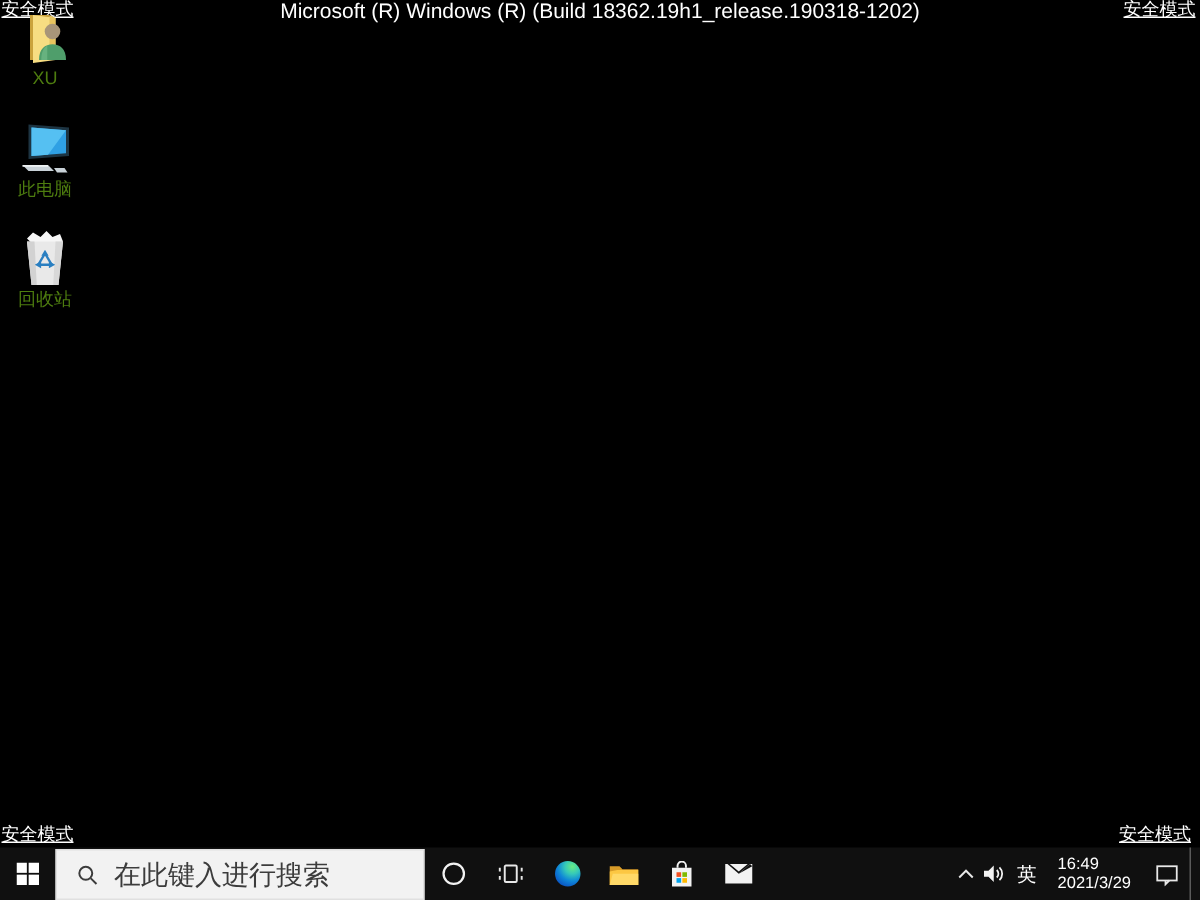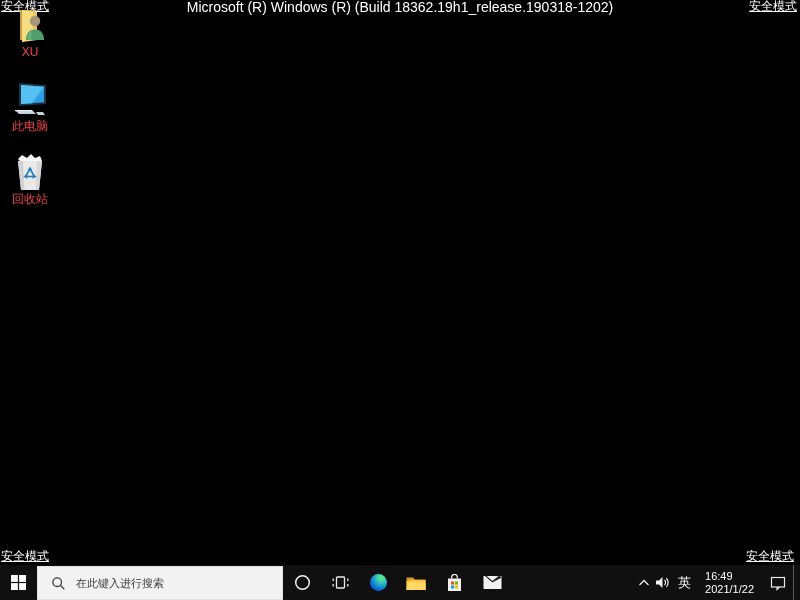--- a/index.html
+++ b/index.html
@@ -12,36 +12,36 @@
   .corner-bl { left:1px; bottom:37px; }
   .corner-br { right:6px; bottom:37px; }
 
   .build-banner { position:absolute; top:0; left:0; width:100%; text-align:center;
                   color:#fff; font-size:14px; line-height:14px; }
 
   
   .desk-icon { position:absolute; width:64px; left:-2px; display:flex; flex-direction:column;
                align-items:center; cursor:default; }
   .desk-icon .art { width:36px; height:36px; display:flex; align-items:center; justify-content:center; }
-  .desk-icon .lbl { margin-top:2px; color:#ef4444; font-size:12px; line-height:13px;
+  .desk-icon .lbl { margin-top:2px; color:#4d7c0f; font-size:12px; line-height:13px;
                     text-shadow:1px 1px 2px #000; text-align:center; }
   #icon-user    { top:8px; }
   #icon-thispc  { top:82px; }
   #icon-recycle { top:155px; }
 
   
   .taskbar { position:absolute; left:0; bottom:0; width:800px; height:35px;
              background:#101010; display:flex; align-items:stretch; }
   .tb-btn { display:flex; align-items:center; justify-content:center; height:35px; }
   .start-btn { width:37px; }
   .search-box { width:246px; height:34px; margin-top:1px; background:#f2f2f2;
                 display:flex; align-items:center; border:1px solid #e0e0e0; }
   .search-box .mag { margin:0 10px 0 13px; display:flex; }
   .search-box input { border:none; outline:none; background:transparent; width:180px;
-                      font-size:11px; color:#3c3c3c; font-family:"Liberation Sans",sans-serif; }
+                      font-size:18px; color:#3c3c3c; font-family:"Liberation Sans",sans-serif; }
   .search-box input::placeholder { color:#3c3c3c; opacity:1; }
   .tb-icon { width:38px; }
   .edge-ball { width:17px; height:17px; border-radius:50%;
                background:radial-gradient(circle at 68% 22%, #67eb84 0%, #35c9b9 28%, #0e86d8 55%, #0b5ac6 78%, #0a3f9e 100%); }
 
   .tray { position:absolute; right:0; top:0; height:35px; display:flex; align-items:center; }
   .tray-btn { display:flex; align-items:center; justify-content:center; height:35px; }
   .lang-label { color:#fff; font-size:13px; padding:0 5px; }
   .clock { display:flex; flex-direction:column; align-items:flex-start; justify-content:center;
            color:#fff; font-size:11px; line-height:12.5px; padding:0 9px; }
@@ -202,21 +202,21 @@
           <path d="M9.5 4 A3.4 3.4 0 0 1 9.5 9" fill="none" stroke="#f2f2f2" stroke-width="1.2"></path>
           <path d="M11.3 2.2 A6 6 0 0 1 11.3 10.8" fill="none" stroke="#f2f2f2" stroke-width="1.2"></path>
         </svg>
       </span>
     </div>
     <div class="tray-btn">
       <span class="lang-label">英</span>
     </div>
     <div class="clock">
       <span>16:49</span>
-      <span>2021/1/22</span>
+      <span>2021/3/29</span>
     </div>
     <div class="tray-btn" style="width:30px">
       <span style="display:flex">
         <svg width="16" height="16" viewBox="0 0 16 16" fill="none" stroke="#e8e8e8" stroke-width="1.2">
           <rect x="1.5" y="2.5" width="13" height="9.5"></rect>
           <polyline points="7,12 7,14.5 9.5,12"></polyline>
         </svg>
       </span>
     </div>
     <div class="show-desktop"></div>

